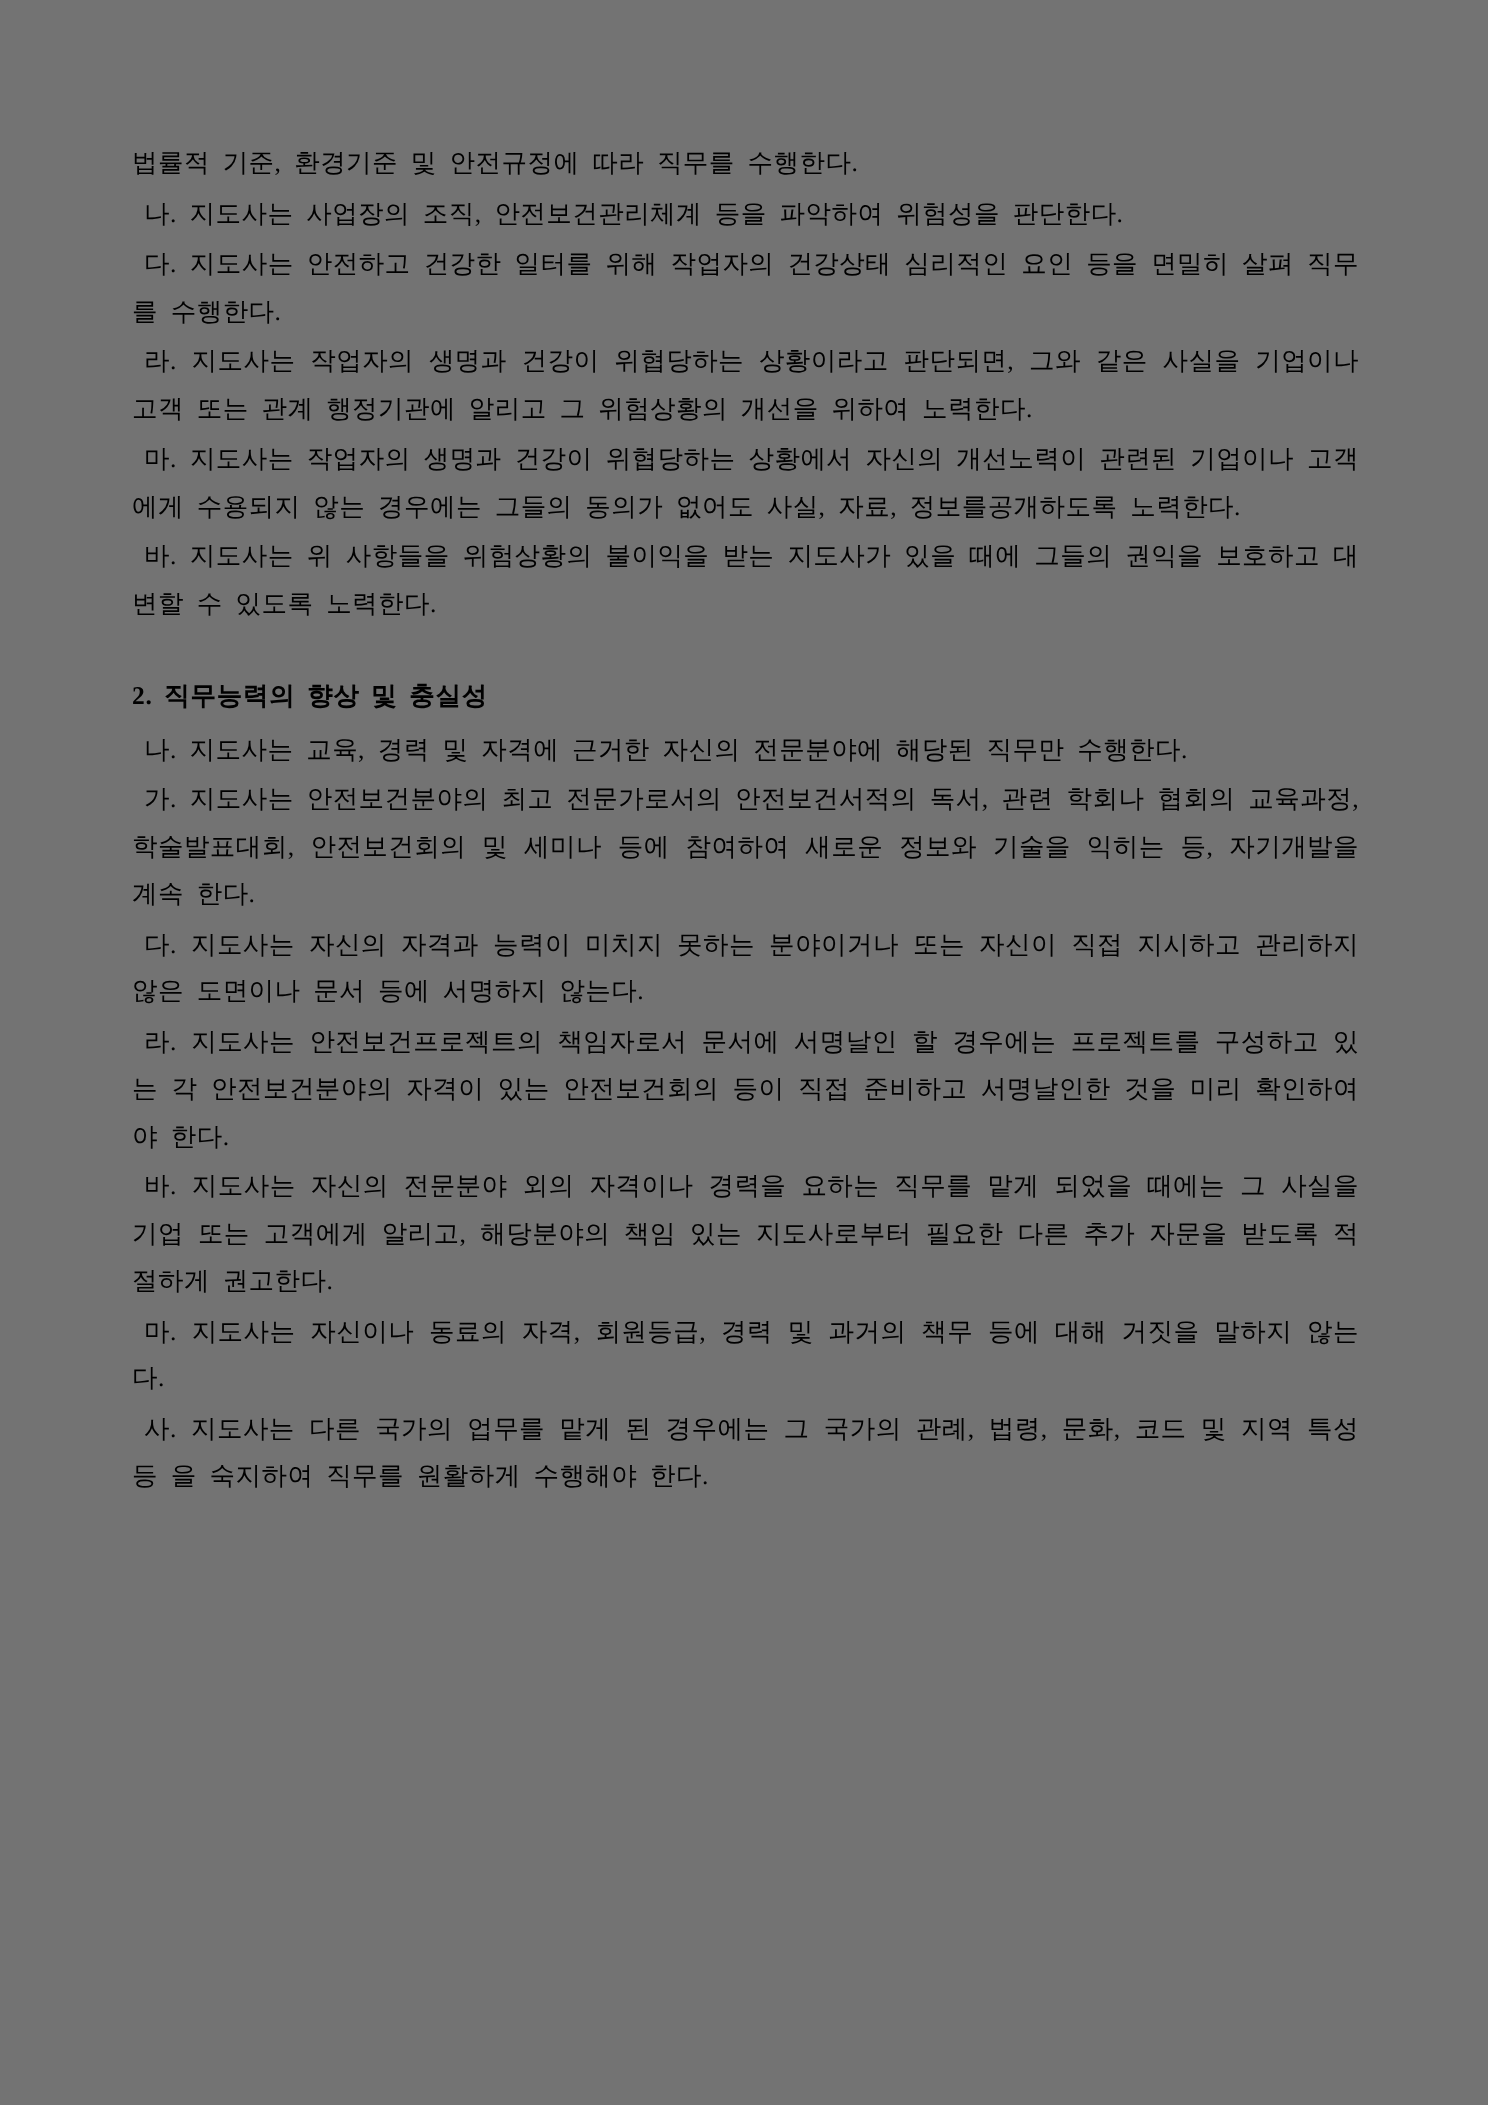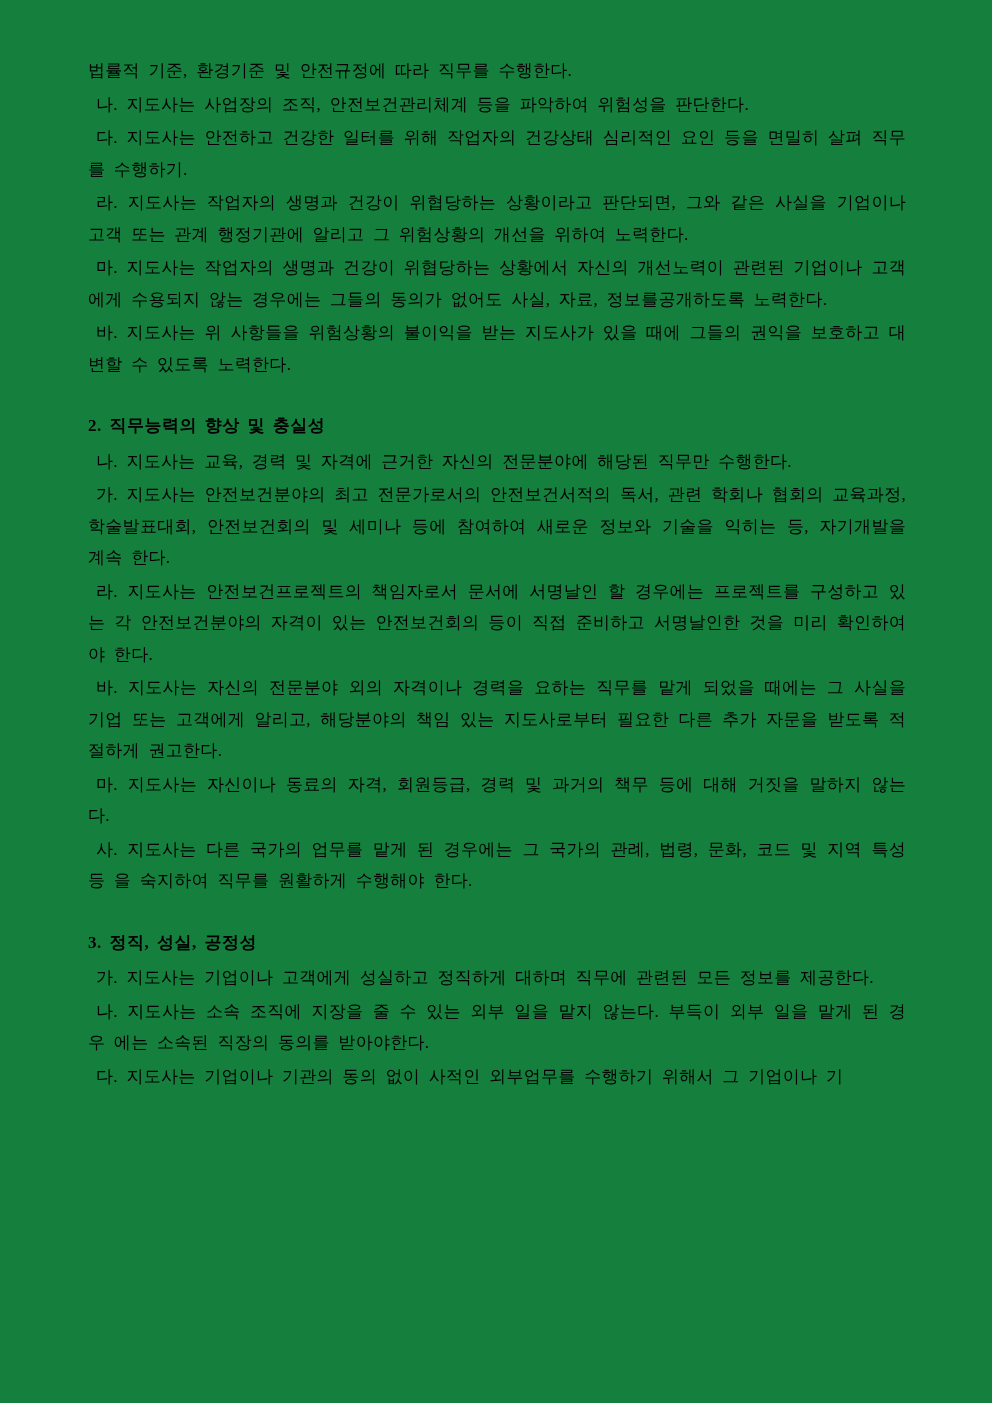--- a/index.html
+++ b/index.html
@@ -11,22 +11,22 @@
     width: 992px;
     height: 1403px;
     overflow: hidden;
     color: #000000;
     font-family: "Liberation Serif", "DejaVu Serif", serif;
   }
   .page {
     box-sizing: border-box;
     width: 992px;
     height: 1403px;
-    padding: 55px 86px 0 88px;
-    background: #15803d;
+    padding: 93px 86px 0 88px;
+    background: #737373;
   }
   .doc-section { margin: 0; }
   .heading {
     font-size: 17px;
     line-height: 31.5px;
     font-weight: bold;
     margin: 30px 0 4px 0;
     letter-spacing: 0.5px;
     word-spacing: 3px;
   }
@@ -45,34 +45,29 @@
   .para:last-child { margin-bottom: 0; }
 </style>
 </head>
 <body>
 
 <div class="page">
   <div id="doc">
       <section class="doc-section">
         <p class="para">법률적 기준, 환경기준 및 안전규정에 따라 직무를 수행한다.</p>
         <p class="para indent">나. 지도사는 사업장의 조직, 안전보건관리체계 등을 파악하여 위험성을 판단한다.</p>
-        <p class="para indent">다. 지도사는 안전하고 건강한 일터를 위해 작업자의 건강상태 심리적인 요인 등을 면밀히 살펴 직무를 수행하기.</p>
+        <p class="para indent">다. 지도사는 안전하고 건강한 일터를 위해 작업자의 건강상태 심리적인 요인 등을 면밀히 살펴 직무를 수행한다.</p>
         <p class="para indent">라. 지도사는 작업자의 생명과 건강이 위협당하는 상황이라고 판단되면, 그와 같은 사실을 기업이나 고객 또는 관계 행정기관에 알리고 그 위험상황의 개선을 위하여 노력한다.</p>
         <p class="para indent">마. 지도사는 작업자의 생명과 건강이 위협당하는 상황에서 자신의 개선노력이 관련된 기업이나 고객에게 수용되지 않는 경우에는 그들의 동의가 없어도 사실, 자료, 정보를공개하도록 노력한다.</p>
         <p class="para indent">바. 지도사는 위 사항들을 위험상황의 불이익을 받는 지도사가 있을 때에 그들의 권익을 보호하고 대변할 수 있도록 노력한다.</p>
       </section>
       <section class="doc-section">
         <h2 class="heading">2. 직무능력의 향상 및 충실성</h2>
         <p class="para indent">나. 지도사는 교육, 경력 및 자격에 근거한 자신의 전문분야에 해당된 직무만 수행한다.</p>
         <p class="para indent">가. 지도사는 안전보건분야의 최고 전문가로서의 안전보건서적의 독서, 관련 학회나 협회의 교육과정, 학술발표대회, 안전보건회의 및 세미나 등에 참여하여 새로운 정보와 기술을 익히는 등, 자기개발을 계속 한다.</p>
+        <p class="para indent">다. 지도사는 자신의 자격과 능력이 미치지 못하는 분야이거나 또는 자신이 직접 지시하고 관리하지 않은 도면이나 문서 등에 서명하지 않는다.</p>
         <p class="para indent">라. 지도사는 안전보건프로젝트의 책임자로서 문서에 서명날인 할 경우에는 프로젝트를 구성하고 있는 각 안전보건분야의 자격이 있는 안전보건회의 등이 직접 준비하고 서명날인한 것을 미리 확인하여야 한다.</p>
         <p class="para indent">바. 지도사는 자신의 전문분야 외의 자격이나 경력을 요하는 직무를 맡게 되었을 때에는 그 사실을 기업 또는 고객에게 알리고, 해당분야의 책임 있는 지도사로부터 필요한 다른 추가 자문을 받도록 적절하게 권고한다.</p>
         <p class="para indent">마. 지도사는 자신이나 동료의 자격, 회원등급, 경력 및 과거의 책무 등에 대해 거짓을 말하지 않는다.</p>
         <p class="para indent">사. 지도사는 다른 국가의 업무를 맡게 된 경우에는 그 국가의 관례, 법령, 문화, 코드 및 지역 특성 등 을 숙지하여 직무를 원활하게 수행해야 한다.</p>
       </section>
-      <section class="doc-section">
-        <h2 class="heading">3. 정직, 성실, 공정성</h2>
-        <p class="para indent">가. 지도사는 기업이나 고객에게 성실하고 정직하게 대하며 직무에 관련된 모든 정보를 제공한다.</p>
-        <p class="para indent">나. 지도사는 소속 조직에 지장을 줄 수 있는 외부 일을 맡지 않는다. 부득이 외부 일을 맡게 된 경우 에는 소속된 직장의 동의를 받아야한다.</p>
-        <p class="para indent">다. 지도사는 기업이나 기관의 동의 없이 사적인 외부업무를 수행하기 위해서 그 기업이나 기</p>
-      </section>
     </div>
 </div>
 
 </body></html>

